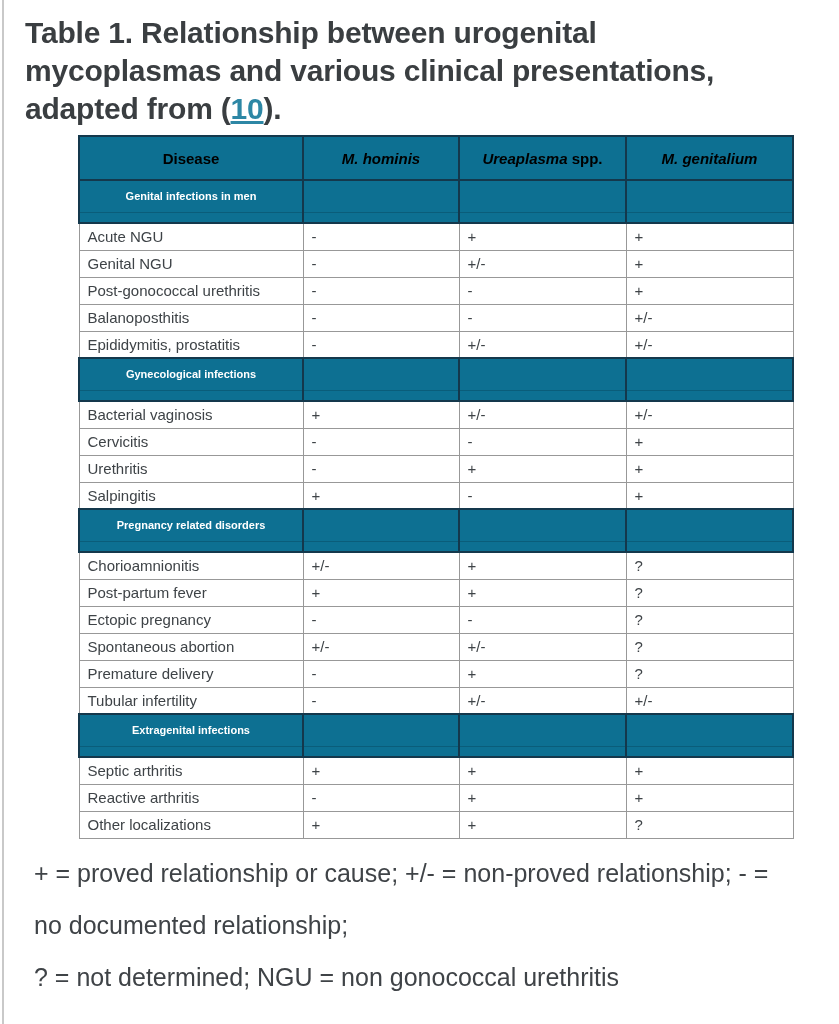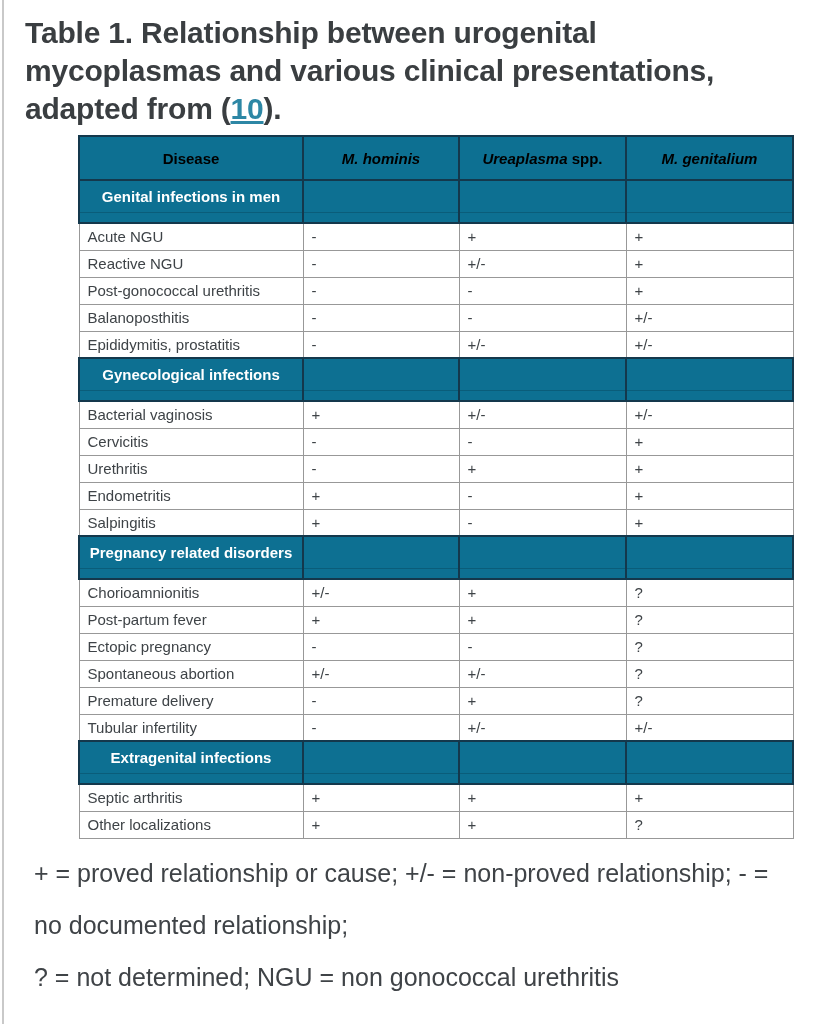--- a/index.html
+++ b/index.html
@@ -47,21 +47,21 @@
     text-align: center;
     vertical-align: middle;
     height: 44px;
     padding: 0 2px;
     border: 2px solid #14384c;
   }
   table.myco th .it { font-style: italic; }
   tr.sec-label td {
     background: #0d7092;
     color: #ffffff;
-    font-size: 15px;
+    font-size: 11px;
     font-weight: 700;
     text-align: center;
     vertical-align: middle;
     height: 32px;
     padding: 0 2px;
     border: 2px solid #14384c;
     border-bottom: 1px solid #0a5d7a;
   }
   tr.sec-spacer td {
     background: #0d7092;
@@ -126,21 +126,21 @@
           <td></td>
           <td></td>
         </tr>
         <tr class="data">
           <td>Acute NGU</td>
           <td>-</td>
           <td>+</td>
           <td>+</td>
         </tr>
         <tr class="data">
-          <td>Reactive NGU</td>
+          <td>Genital NGU</td>
           <td>-</td>
           <td>+/-</td>
           <td>+</td>
         </tr>
         <tr class="data">
           <td>Post-gonococcal urethritis</td>
           <td>-</td>
           <td>-</td>
           <td>+</td>
         </tr>
@@ -180,26 +180,20 @@
           <td>-</td>
           <td>+</td>
         </tr>
         <tr class="data">
           <td>Urethritis</td>
           <td>-</td>
           <td>+</td>
           <td>+</td>
         </tr>
         <tr class="data">
-          <td>Endometritis</td>
-          <td>+</td>
-          <td>-</td>
-          <td>+</td>
-        </tr>
-        <tr class="data">
           <td>Salpingitis</td>
           <td>+</td>
           <td>-</td>
           <td>+</td>
         </tr>
         <tr class="sec-label">
           <td>Pregnancy related disorders</td>
           <td></td>
           <td></td>
           <td></td>
@@ -254,20 +248,26 @@
         </tr>
         <tr class="sec-spacer">
           <td></td>
           <td></td>
           <td></td>
           <td></td>
         </tr>
         <tr class="data">
           <td>Septic arthritis</td>
           <td>+</td>
+          <td>+</td>
+          <td>+</td>
+        </tr>
+        <tr class="data">
+          <td>Reactive arthritis</td>
+          <td>-</td>
           <td>+</td>
           <td>+</td>
         </tr>
         <tr class="data">
           <td>Other localizations</td>
           <td>+</td>
           <td>+</td>
           <td>?</td>
         </tr>
       </tbody>

